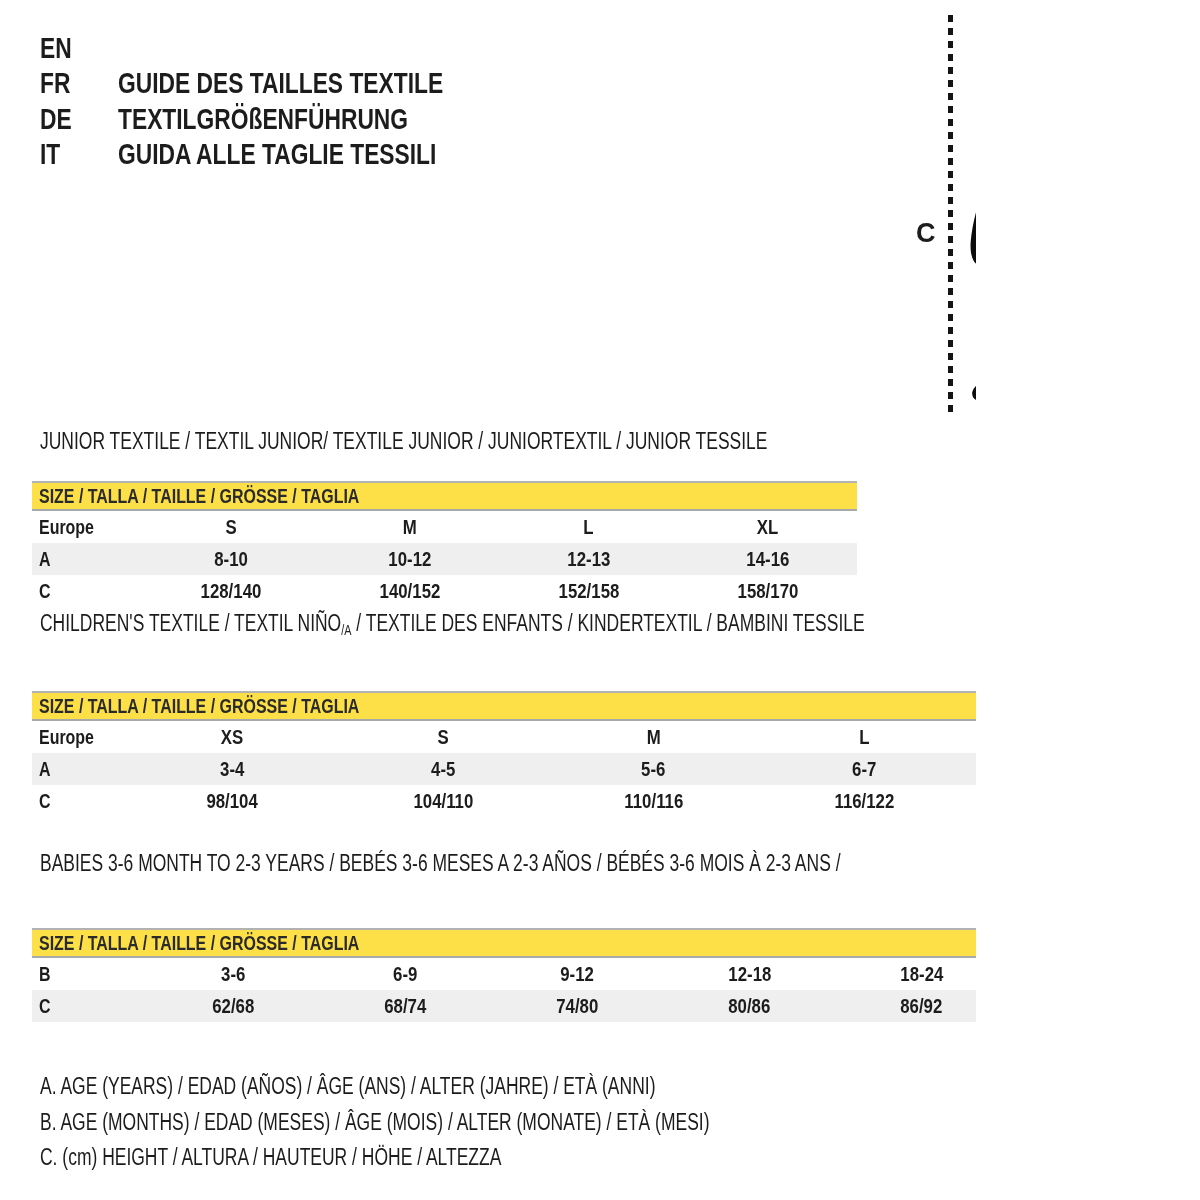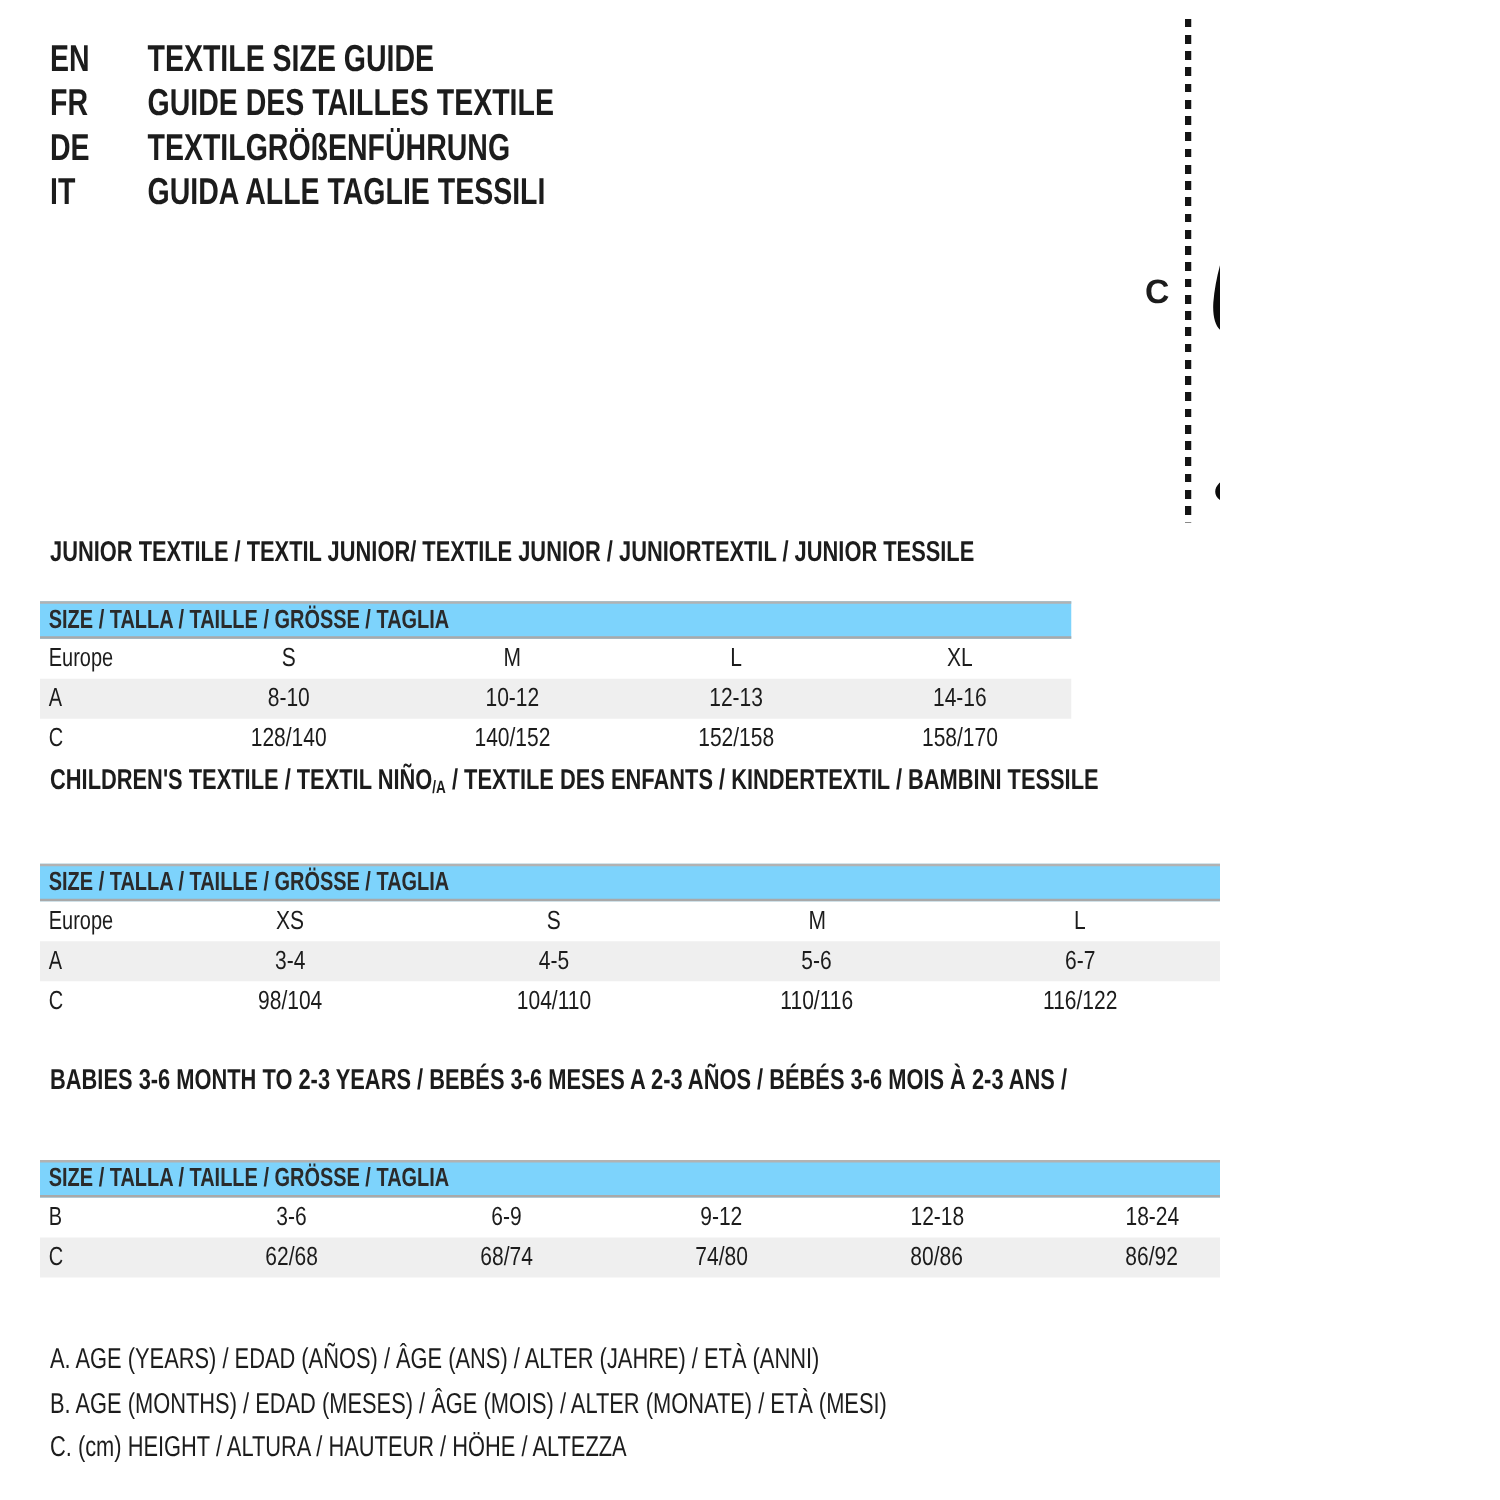--- a/index.html
+++ b/index.html
@@ -18,32 +18,32 @@
 
   
   .dash-line{
     position:absolute;left:948px;top:15px;width:5px;height:403px;
     background:repeating-linear-gradient(to bottom,#141414 0 7px,transparent 7px 13px);
   }
   .c-label{position:absolute;left:916px;top:218px;font-size:27px;font-weight:bold;}
   .toddler{position:absolute;left:962px;top:17px;}
 
   
-  .sec-title{position:absolute;left:40px;font-size:23px;font-weight:bold;}
+  .sec-title{position:absolute;left:40px;font-size:23px;font-weight:normal;}
   .sub-a{font-size:0.62em;vertical-align:-0.25em;}
 
   
   .sg-table{position:absolute;left:32px;}
   .size-bar{
-    box-sizing:border-box;height:30px;background:#7dd3fc;
+    box-sizing:border-box;height:30px;background:#fde047;
     border-top:2px solid #b2b2b2;border-bottom:2px solid #a9a9a9;
     display:flex;align-items:center;padding-left:7px;
     font-size:21px;font-weight:bold;color:#2a2a2a;
   }
-  .trow{display:flex;height:32px;align-items:center;font-size:21px;font-weight:normal;}
+  .trow{display:flex;height:32px;align-items:center;font-size:21px;font-weight:bold;}
   .trow.stripe{background:#efefef;}
   .cell{flex:1;text-align:center;}
   .cell.lab{text-align:left;padding-left:7px;box-sizing:border-box;}
   .lab-junior{flex:0 0 110px;}
   .lab-children{flex:0 0 95px;}
   .lab-babies{flex:0 0 115px;}
 
   
   .babies-title .tline{height:36px;display:flex;}
 
@@ -52,21 +52,20 @@
   .legend-row{height:35.5px;display:flex;align-items:center;font-size:23px;font-weight:normal;}
 </style>
 </head>
 <body>
 
 <div class="page">
 
   <div class="langs">
     <div class="lang-row">
       <span class="lang-code"><span class="cx-l">EN</span></span>
-      <span><span class="cx-l">TEXTILE SIZE GUIDE</span></span>
     </div>
     <div class="lang-row">
       <span class="lang-code"><span class="cx-l">FR</span></span>
       <span><span class="cx-l">GUIDE DES TAILLES TEXTILE</span></span>
     </div>
     <div class="lang-row">
       <span class="lang-code"><span class="cx-l">DE</span></span>
       <span><span class="cx-l">TEXTILGRÖßENFÜHRUNG</span></span>
     </div>
     <div class="lang-row">

